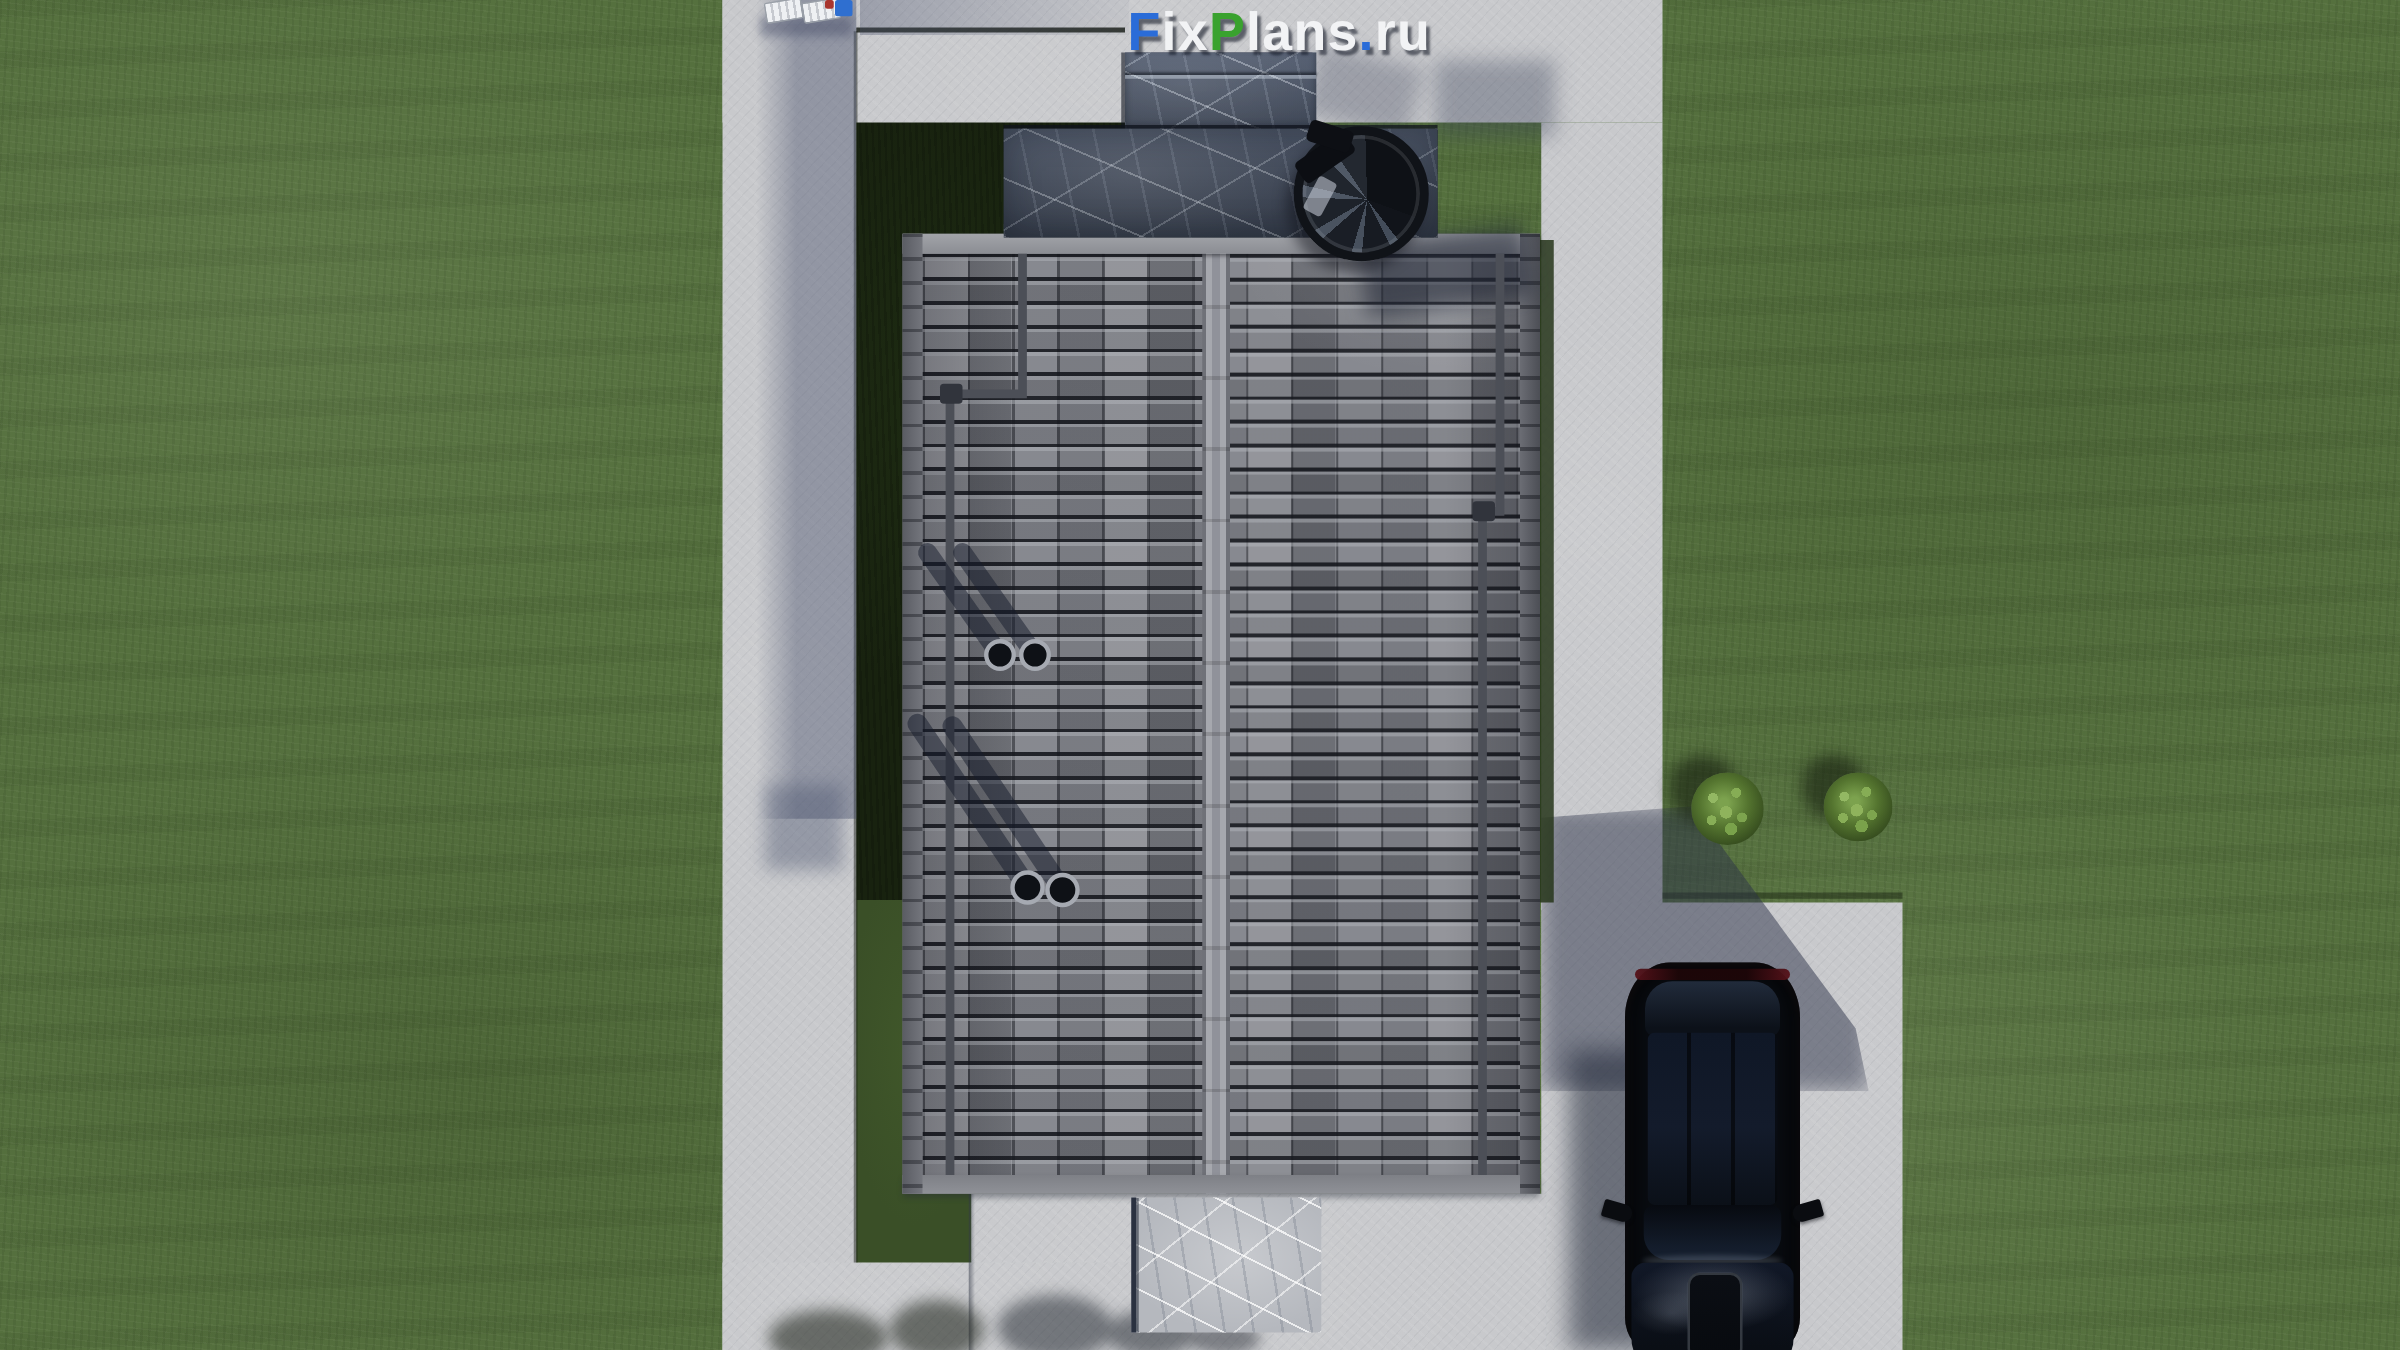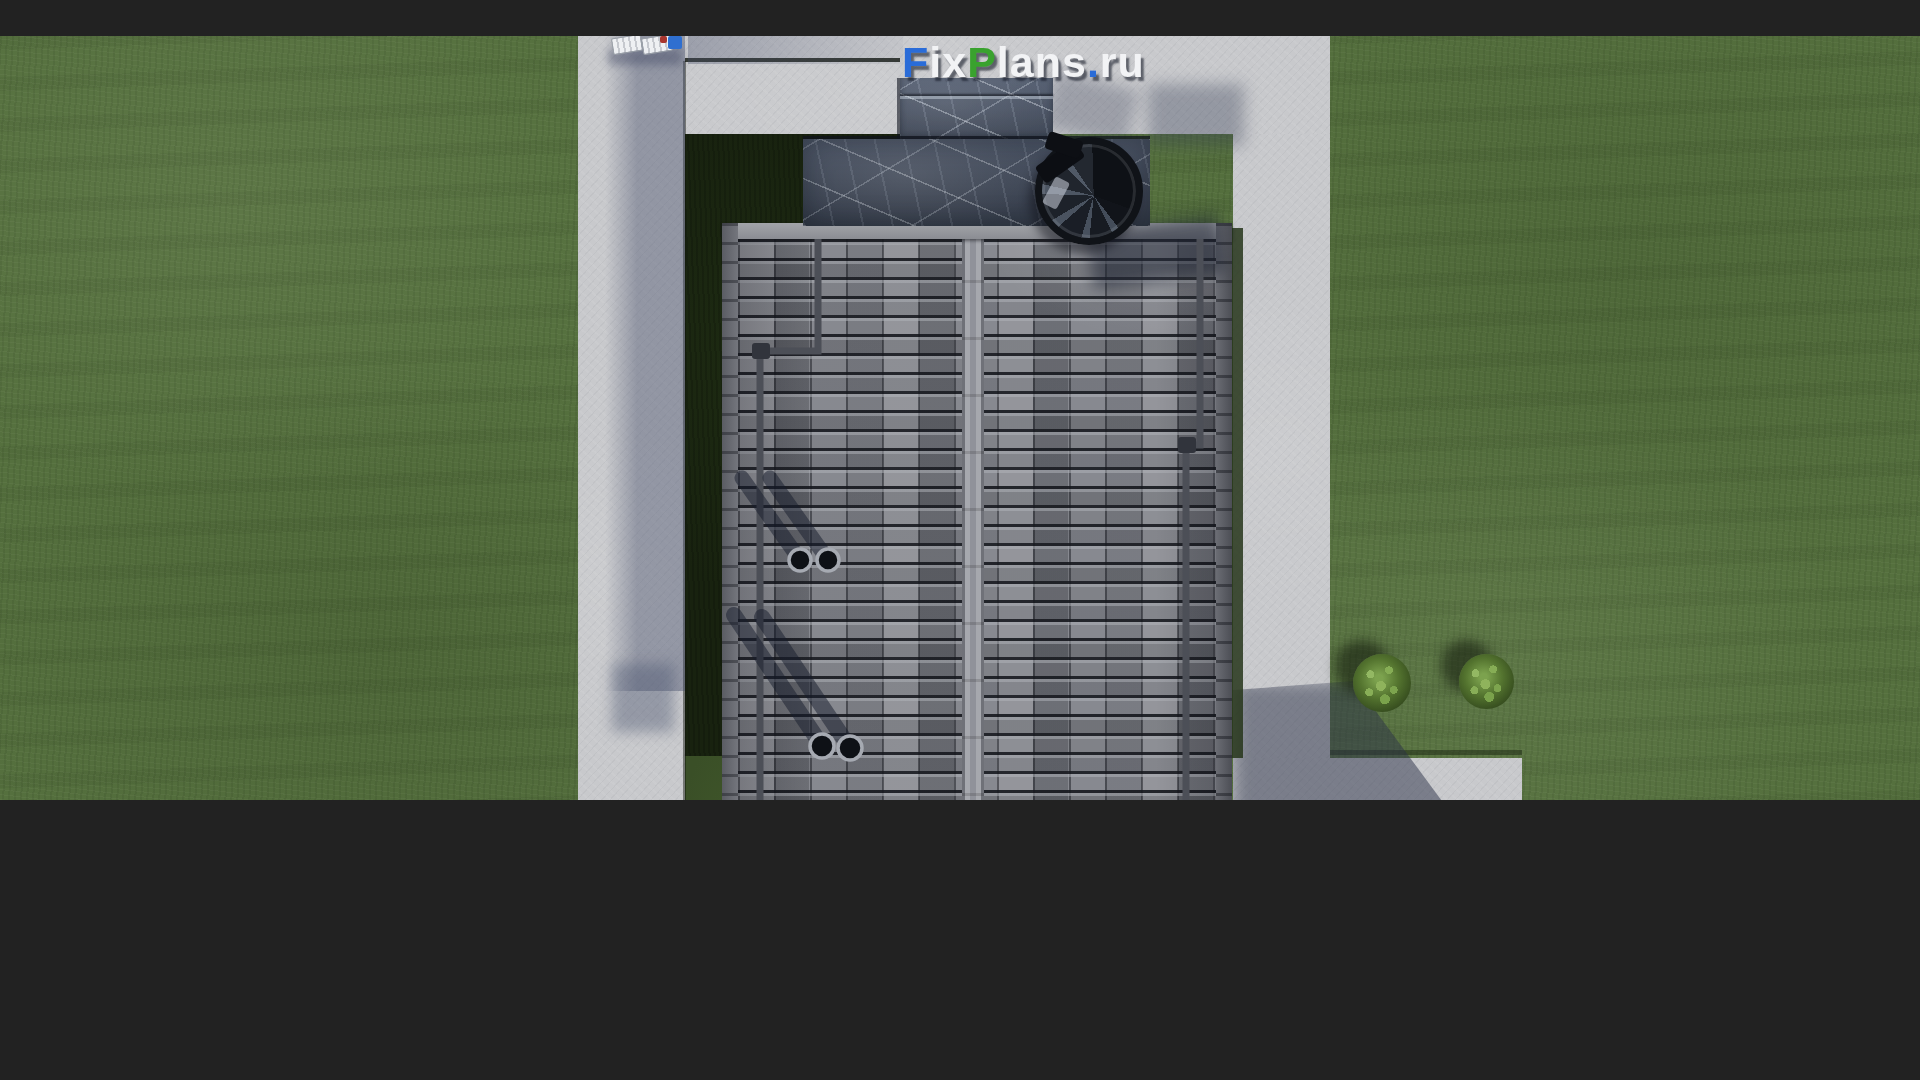--- a/index.html
+++ b/index.html
@@ -1,20 +1,19 @@
 <!DOCTYPE html>
 <html style="--grass: #55703e; --grass-dark: #18220f; --concrete: #c8c9cc; --concrete-shadow: #474f6b; --roof-tile: #75777e; --roof-ridge: #9a9ca2; --marble-dark: #3e4654; --marble-light: #b5b8be; --car-black: #090c11; --taillight-red: #57121a; --bush-green: #54742f; --logo-blue: #2a6cd8; --logo-green: #39a22e; --logo-white: #f2f3f5;"><head>
 <meta charset="utf-8">
 <style>
   html,body{margin:0;padding:0;background:#222;}
   #scene{
-    position:relative;width:1920px;height:764px;overflow:hidden;
+    position:relative;width:1920px;height:1080px;overflow:hidden;
     font-family:"Liberation Sans",sans-serif;
     background-color:var(--grass,#55703e);
-    margin-top:36px;
   }
   
   .grass-tex{
     position:absolute;inset:0;
     background:
       radial-gradient(620px 420px at 12% 22%, rgba(255,255,230,.05), transparent 70%),
       radial-gradient(700px 500px at 85% 30%, rgba(20,30,10,.10), transparent 70%),
       radial-gradient(500px 380px at 78% 80%, rgba(255,255,230,.05), transparent 70%),
       radial-gradient(640px 420px at 20% 80%, rgba(20,30,10,.12), transparent 70%),
       repeating-linear-gradient(93deg, rgba(10,20,5,.07) 0 2px, transparent 2px 6px),

